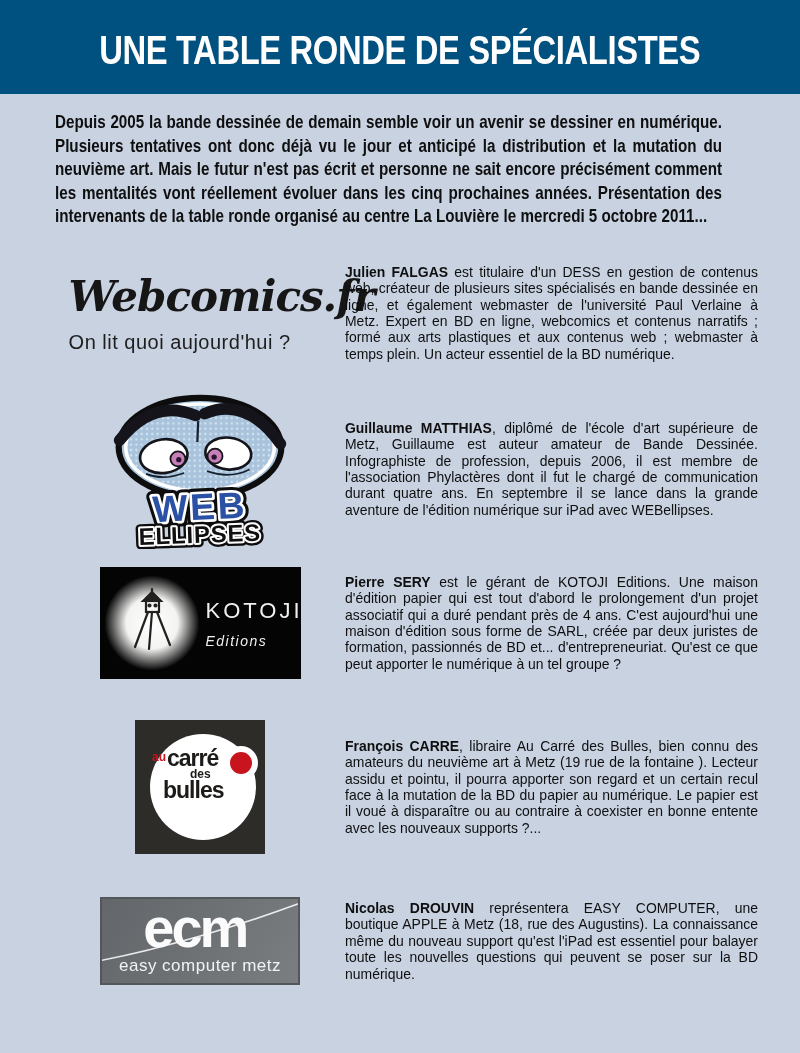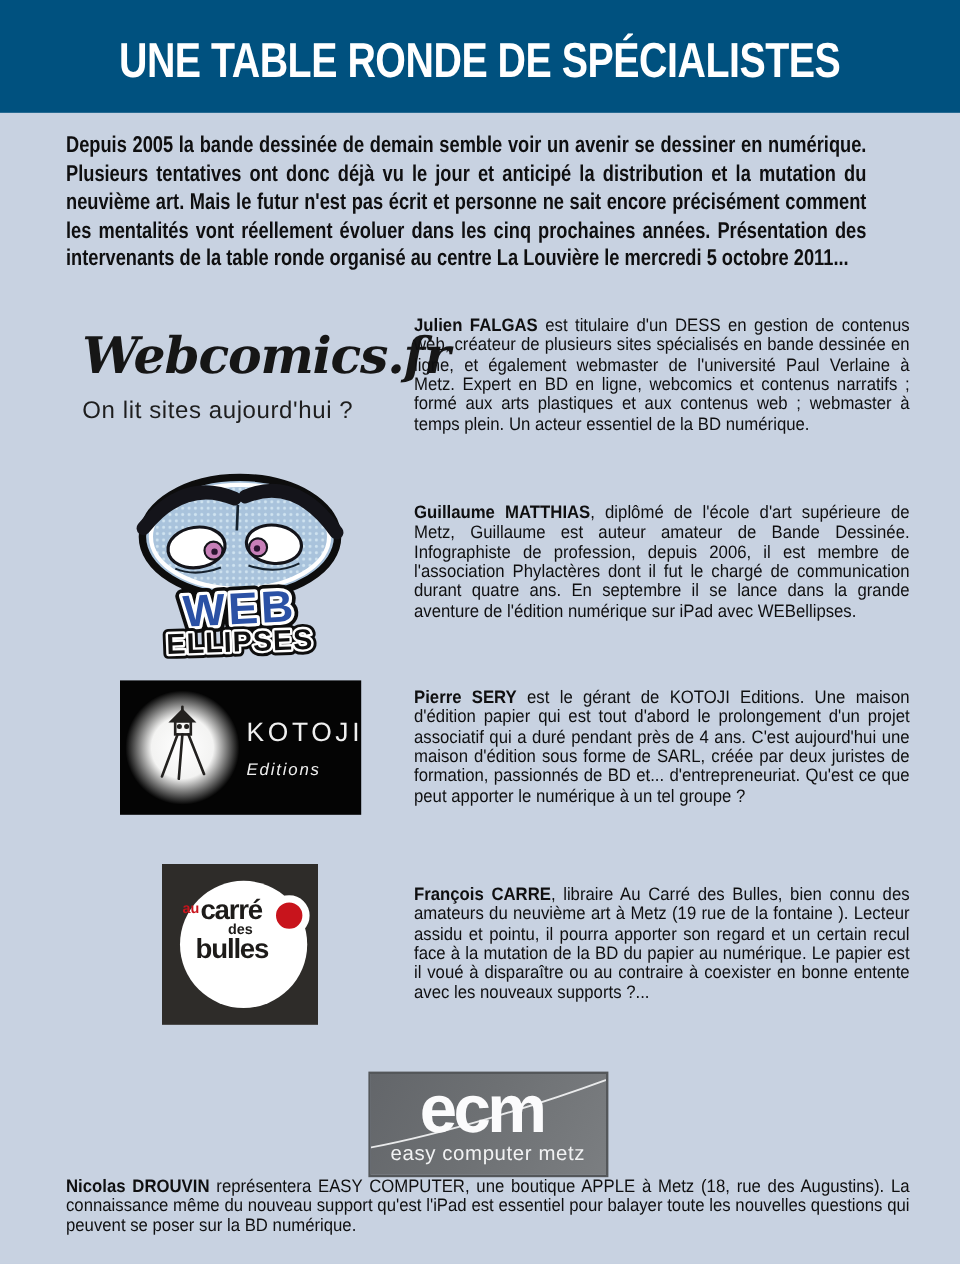--- a/index.html
+++ b/index.html
@@ -17,21 +17,21 @@
   .intro { font-size:19px; font-weight:bold; line-height:23.6px; text-align:justify;
            color:#0f0f10; width:calc(100% / 0.8); transform:scaleX(0.8); transform-origin:0 0; }
 
   
   .rows { margin-top:26px; }
   .row { display:flex; align-items:center; padding:0 42px 0 55px; }
   .row-1 { min-height:118px; margin-bottom:17px; }
   .row-2 { min-height:157px; margin-bottom:14px; }
   .row-3 { min-height:120px; margin-bottom:36px; }
   .row-4 { min-height:136px; margin-bottom:38px; }
-  .row-5 { min-height:96px;  margin-bottom:18px;flex-direction:column; }
+  .row-5 { min-height:96px;  margin-bottom:18px; }
   .logo-col { width:290px; min-width:290px; display:flex; justify-content:center; align-items:center; }
   .text-col { flex:1; overflow:visible; }
   .bio { font-size:15px; line-height:16.4px; text-align:justify; color:#0f0f10;
          width:calc(100% / 0.93); transform:scaleX(0.93); transform-origin:0 50%; }
   .bio .name { font-weight:bold; }
 
   
   .webcomics-logo { color:#161616;margin-left:43px; }
   .webcomics-title { font-family:"DejaVu Serif", serif; font-style:italic; font-weight:bold;
                      font-size:42px; letter-spacing:-1px; }
@@ -91,21 +91,21 @@
   <div class="intro-wrap">
     <p class="intro">Depuis 2005 la bande dessinée de demain semble voir un avenir se dessiner en numérique. Plusieurs tentatives ont donc déjà vu le jour et anticipé la distribution et la mutation du neuvième art. Mais le futur n'est pas écrit et personne ne sait encore précisément comment les mentalités vont réellement évoluer dans les cinq prochaines années. Présentation des intervenants de la table ronde organisé au centre La Louvière le mercredi 5 octobre 2011...</p>
   </div>
 
   <div class="rows">
 
     <div class="row row-1">
       <div class="logo-col">
         <div class="webcomics-logo">
           <div class="webcomics-title">Webcomics.fr</div>
-          <div class="webcomics-tagline">On lit sites aujourd'hui ?</div>
+          <div class="webcomics-tagline">On lit quoi aujourd'hui ?</div>
         </div>
       </div>
       <div class="text-col">
         <p class="bio"><span class="name">Julien FALGAS</span><span> est titulaire d'un DESS en gestion de contenus web, créateur de plusieurs sites spécialisés en bande dessinée en ligne, et également webmaster de l'université Paul Verlaine à Metz. Expert en BD en ligne, webcomics et contenus narratifs ; formé aux arts plastiques et aux contenus web ; webmaster à temps plein. Un acteur essentiel de la BD numérique.</span></p>
       </div>
     </div>
 
     <div class="row row-2">
       <div class="logo-col">
         <div class="we-logo">

